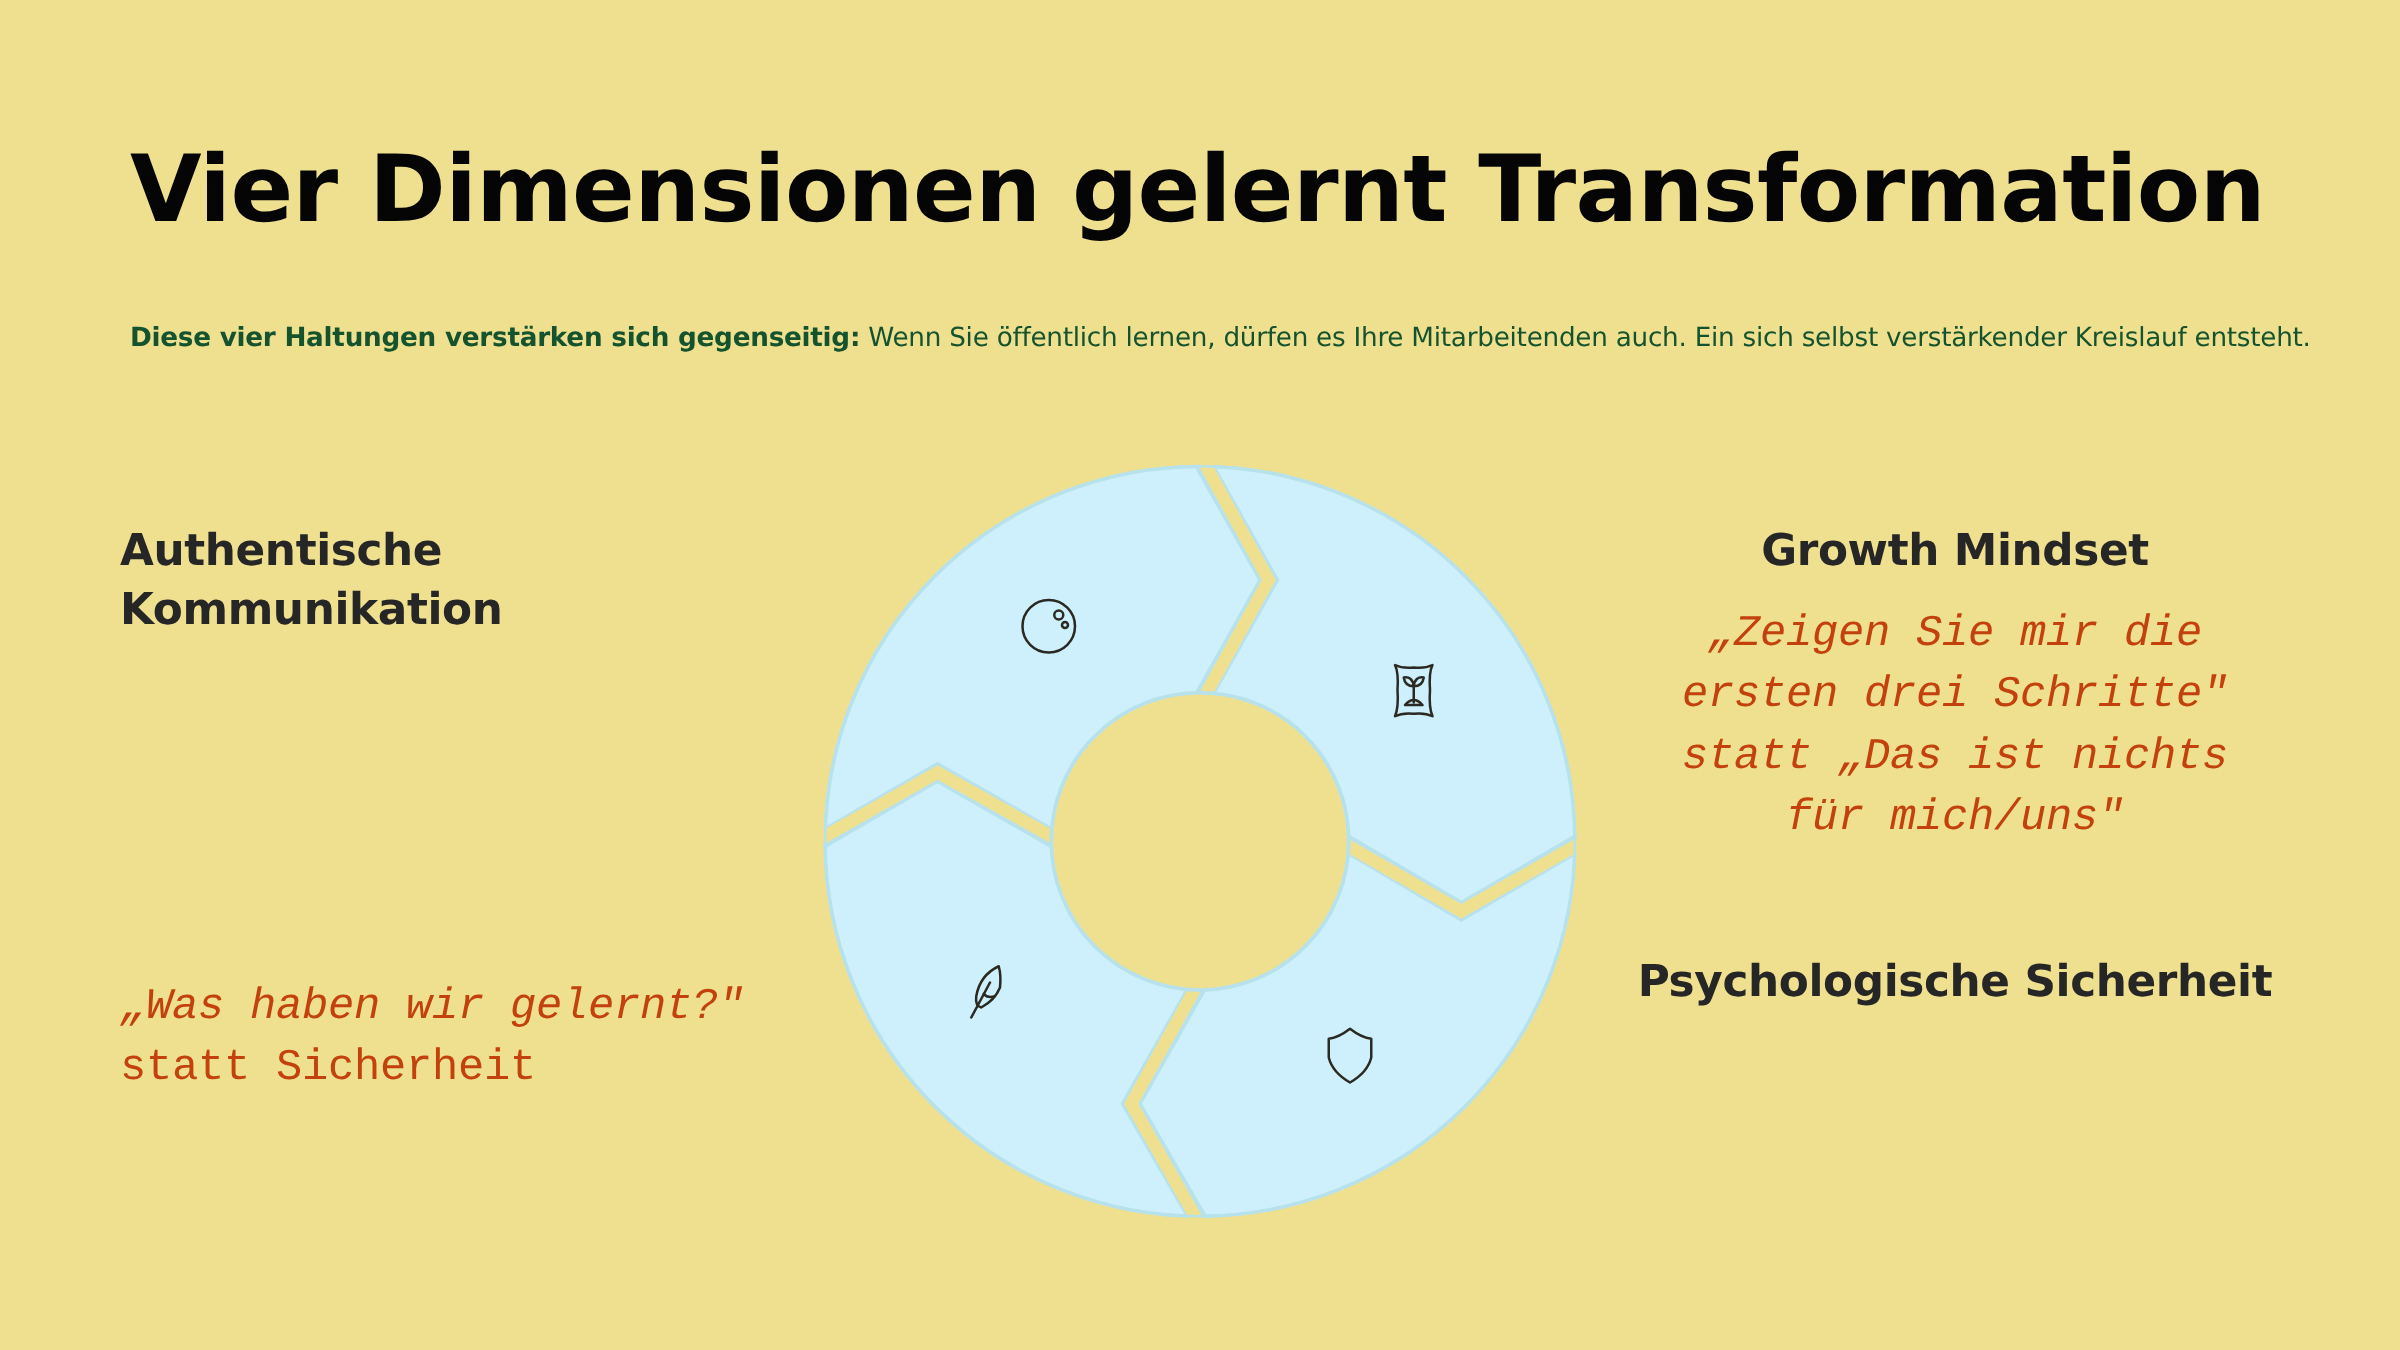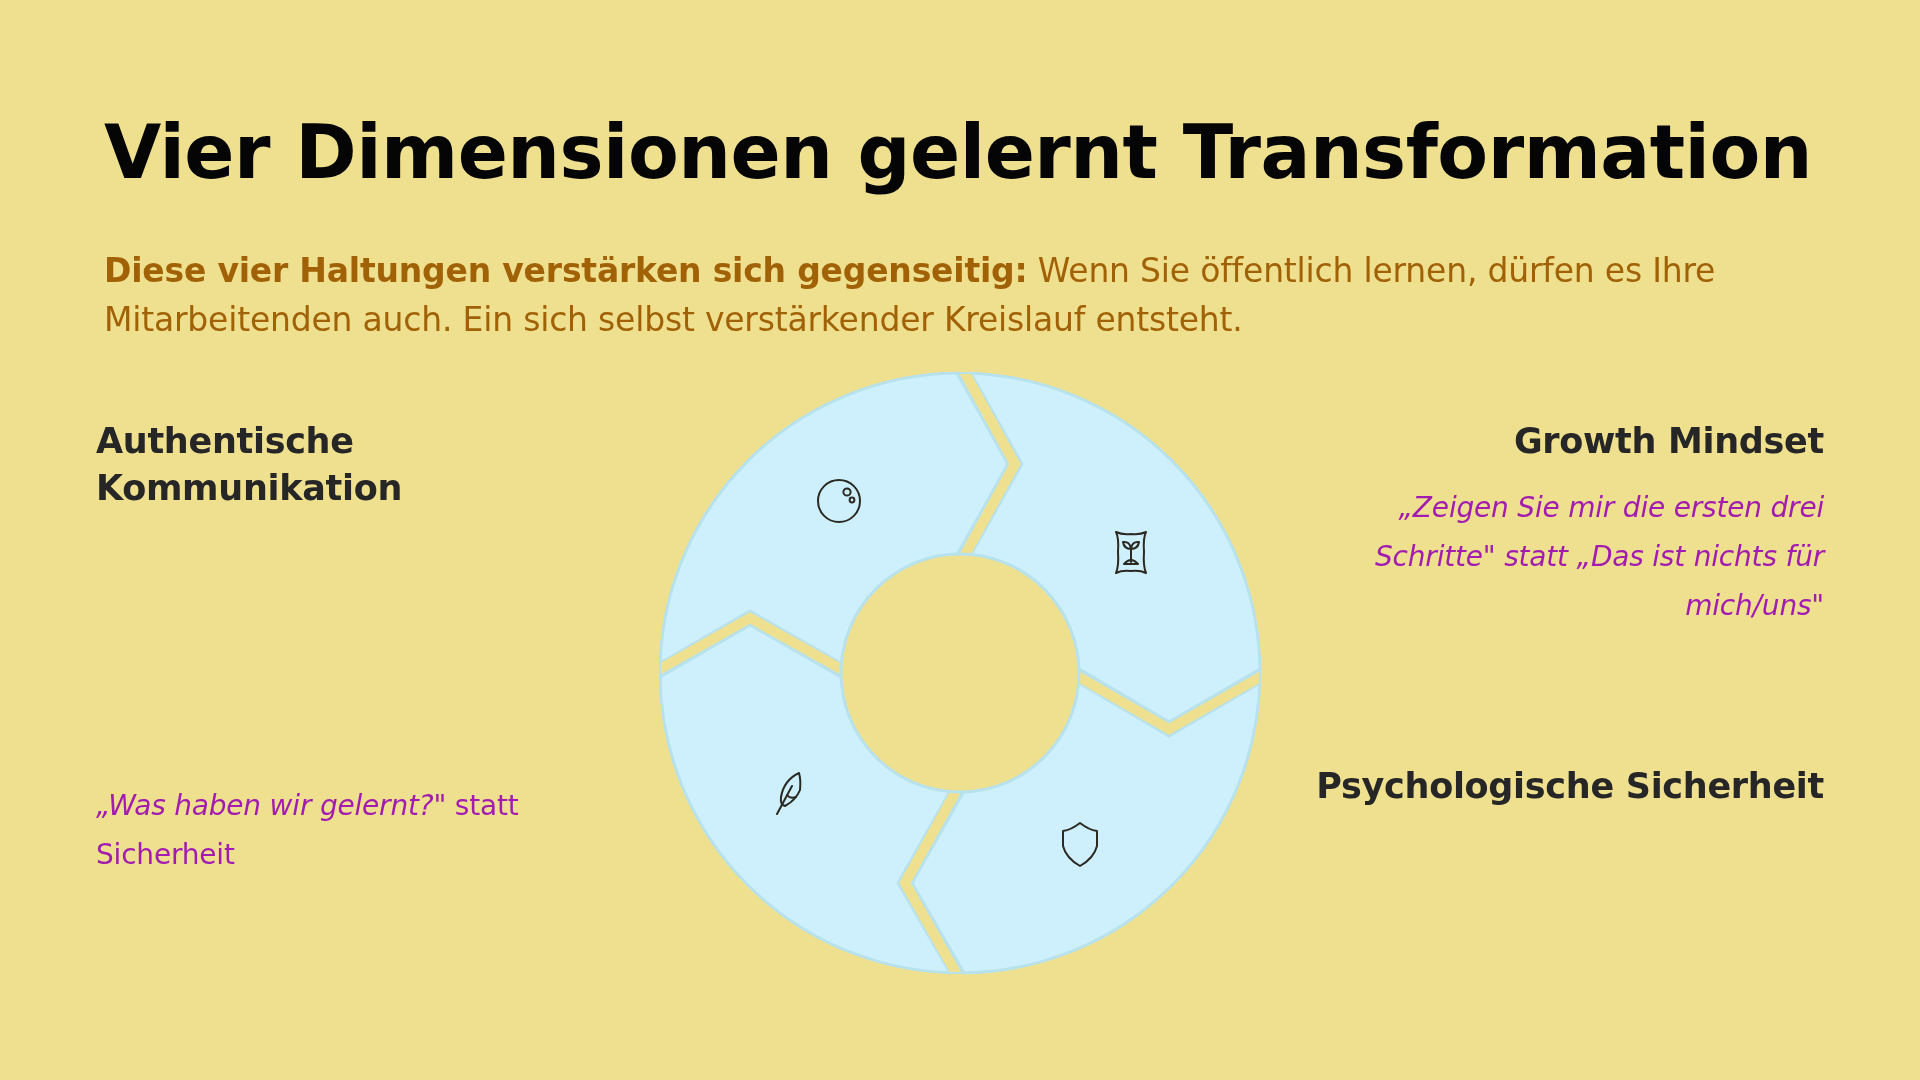--- a/index.html
+++ b/index.html
@@ -25,55 +25,56 @@
     color: #050505;
     letter-spacing: -0.5px;
     white-space: nowrap;
     line-height: 96px;
   }
   .intro {
     position: absolute;
     left: 104px;
     top: 246px;
     width: 1760px;
-    font-size: 33px;
+    font-size: 21px;
     line-height: 49px;
-    color: #a16207;
+    color: #14532d;
     margin: 0;
     letter-spacing: -0.2px;
   }
   .intro .lead {
     font-weight: bold;
   }
   .block {
     position: absolute;
     width: 520px;
   }
   .block.left {
     left: 96px;
     text-align: left;
   }
   .block.right {
     left: 1304px;
-    text-align: right;
+    text-align: center;
   }
   .block h2 {
     margin: 0;
     font-size: 35px;
     font-weight: bold;
     line-height: 47px;
     color: #262626;
     letter-spacing: -0.3px;
   }
   .block p {
     margin: 18px 0 0 0;
-    font-size: 28px;
+    font-size: 35px;
     line-height: 49px;
-    color: #a21caf;
+    color: #c2410c;
     letter-spacing: -0.2px;
+    font-family: Liberation Mono, monospace;
   }
   .block p .it {
     font-style: italic;
   }
   #b-auth { top: 418px; }
   #b-growth { top: 418px; }
   #b-resil { top: 763px; }
   #b-psych { top: 763px; }
 
   .cycle {

